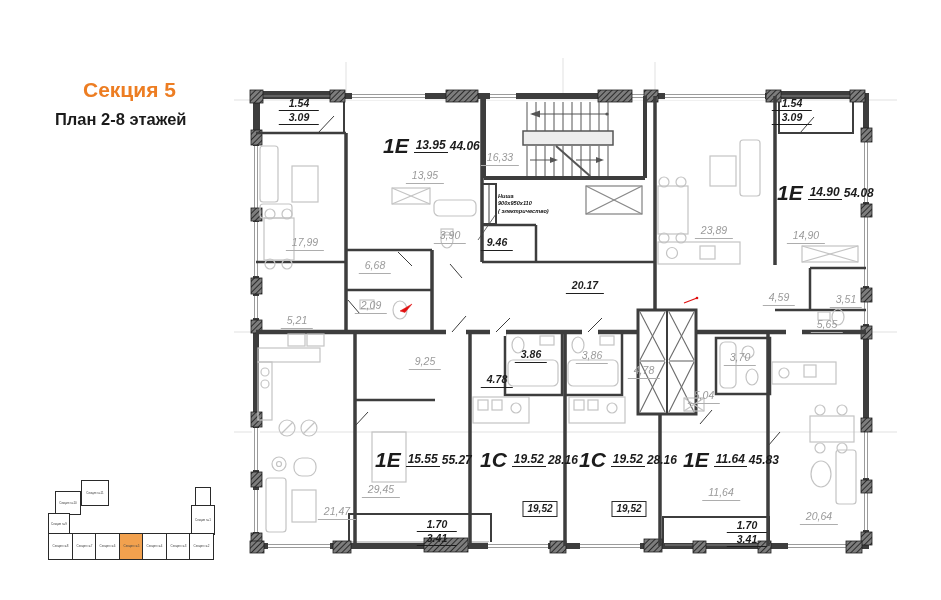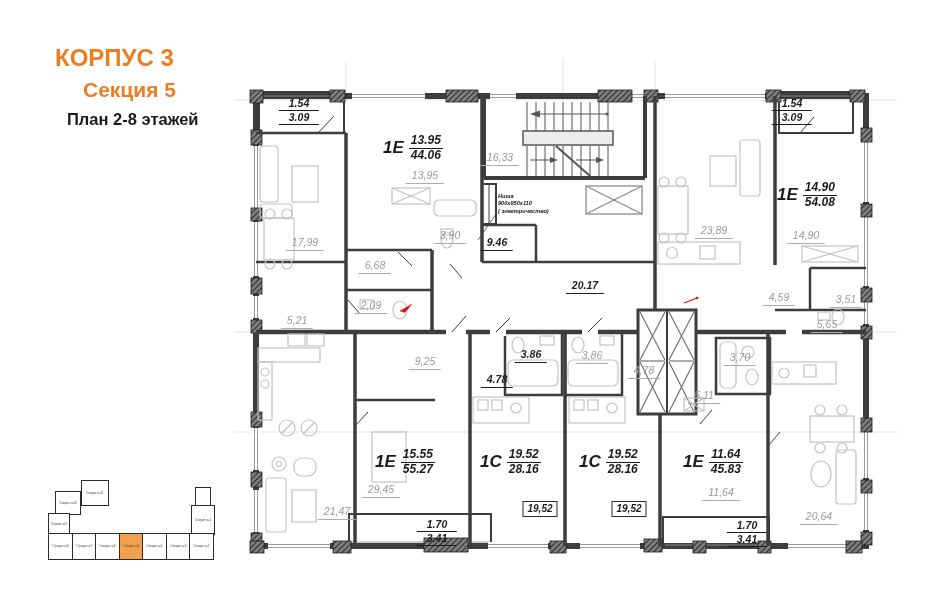--- a/index.html
+++ b/index.html
@@ -3,31 +3,31 @@
 <meta charset="utf-8">
 <style>
   html,body{margin:0;padding:0;background:#ffffff;}
   #stage{position:relative;width:941px;height:600px;background:#fff;overflow:hidden;
          font-family:"Liberation Sans",sans-serif;}
   svg{position:absolute;left:0;top:0;}
   
   .hdr{position:absolute;left:55px;font-weight:bold;}
   #hdr-building{top:44px;font-size:24px;color:#ED7D22;}
   #hdr-section{top:78px;font-size:21px;color:#ED7D22;margin-left:28px;}
-  #hdr-plan{top:110px;font-size:16.5px;color:#1b1b1b;margin-left:12px;}
+  #hdr-plan{top:110px;font-size:16.5px;color:#1b1b1b;}
   
   .area{position:absolute;transform:translateX(-50%);font-style:italic;font-size:10.5px;
         color:#9a9a9a;border-bottom:1px solid #adadad;padding:0 6px;white-space:nowrap;line-height:1.3;}
   .area.dark{color:#1f1f1f;border-bottom:1.3px solid #1f1f1f;font-weight:bold;}
   .boxed{position:absolute;transform:translateX(-50%);border:1.3px solid #2b2b2b;background:#fff;
          font-style:italic;font-weight:bold;font-size:10px;color:#1f1f1f;padding:0 4px;line-height:1.35;white-space:nowrap;}
   
   .apt{position:absolute;display:flex;align-items:center;gap:5px;font-style:italic;font-weight:bold;color:#1c1c1c;}
-  .apt-type{font-size:17px;}
-  .apt-frac{display:flex;flex-direction:column;font-size:12px;line-height:1.15;text-align:center;}
+  .apt-type{font-size:21px;}
+  .apt-frac{display:flex;flex-direction:row;font-size:12px;line-height:1.15;text-align:center;align-items:flex-end;}
   .apt-num{border-bottom:1.6px solid #1c1c1c;padding:0 2px;}
   .apt-den{padding:0 2px;}
   
   .balc{position:absolute;transform:translateX(-50%);display:flex;flex-direction:column;align-items:center;
         font-weight:bold;font-style:italic;font-size:10.5px;color:#1c1c1c;line-height:1.25;}
   .balc span{border-bottom:1.1px solid #1c1c1c;padding:0 10px;}
   
   .niche{position:absolute;font-size:5.6px;font-weight:bold;font-style:italic;color:#111;line-height:1.3;white-space:nowrap;}
   
   #minimap{position:absolute;left:45px;top:477px;width:176px;height:86px;}
@@ -312,21 +312,20 @@
 
     <line x1="496" y1="214" x2="478" y2="240" stroke="#444" stroke-width="0.8"></line>
 
     <g stroke="#e01010" fill="#e01010">
       <path d="M412,304 L400,311 l5,1.5 z" stroke-width="0.5"></path>
       <line x1="684" y1="303" x2="697" y2="298" stroke-width="1.2"></line>
       <circle cx="697" cy="298" r="1.3" stroke="none"></circle>
     </g>
   </svg>
 
-  <div class="hdr" id="hdr-building">КОРПУС 3</div>
   <div class="hdr" id="hdr-section">Секция 5</div>
   <div class="hdr" id="hdr-plan">План 2-8 этажей</div>
 
   <div class="apt" style="left:383px;top:134px">
     <span class="apt-type">1Е</span>
     <span class="apt-frac">
         <span class="apt-num">13.95</span>
         <span class="apt-den">44.06</span>
       </span>
   </div>
@@ -374,21 +373,21 @@
   <div class="area" style="left:371px;top:299px">2,09</div>
   <div class="area" style="left:297px;top:314px">5,21</div>
   <div class="area" style="left:714px;top:224px">23,89</div>
   <div class="area" style="left:806px;top:229px">14,90</div>
   <div class="area" style="left:779px;top:291px">4,59</div>
   <div class="area" style="left:846px;top:293px">3,51</div>
   <div class="area" style="left:827px;top:318px">5,65</div>
   <div class="area" style="left:592px;top:349px">3,86</div>
   <div class="area" style="left:644px;top:364px">4,78</div>
   <div class="area" style="left:425px;top:355px">9,25</div>
-  <div class="area" style="left:704px;top:389px">5,11</div>
+  <div class="area" style="left:704px;top:389px">5,04</div>
   <div class="area" style="left:740px;top:351px">3,70</div>
   <div class="area" style="left:337px;top:505px">21,47</div>
   <div class="area" style="left:381px;top:483px">29,45</div>
   <div class="area" style="left:721px;top:486px">11,64</div>
   <div class="area" style="left:819px;top:510px">20,64</div>
 
   <div class="area dark" style="left:585px;top:279px">20.17</div>
   <div class="area dark" style="left:497px;top:236px">9.46</div>
   <div class="area dark" style="left:497px;top:373px">4.78</div>
   <div class="area dark" style="left:531px;top:348px">3.86</div>

